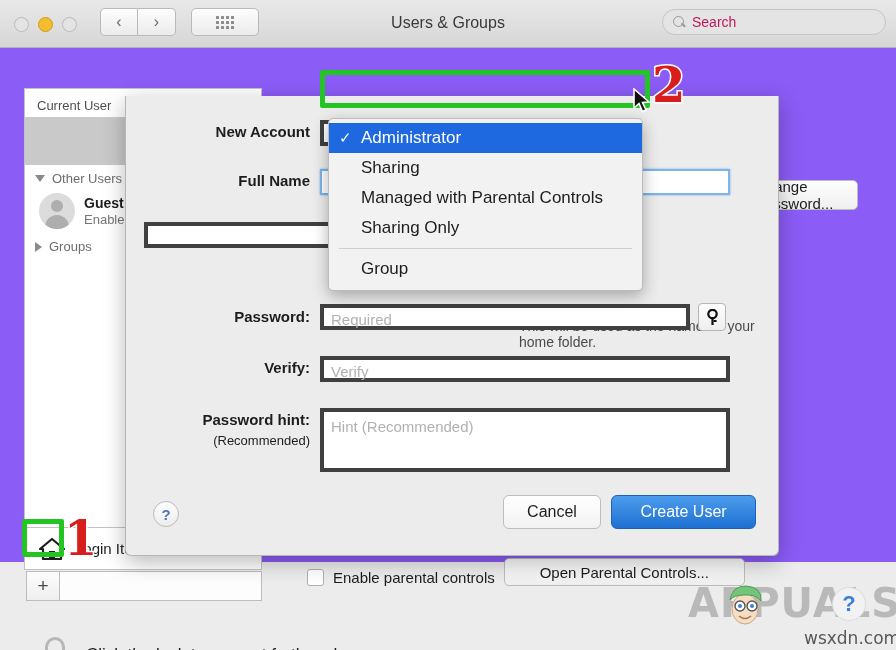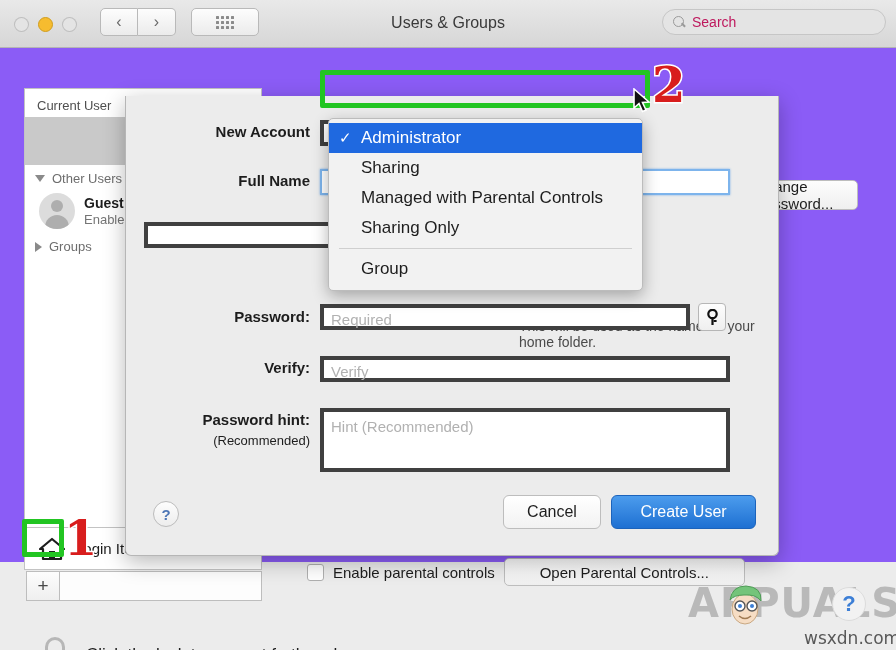--- a/index.html
+++ b/index.html
@@ -119,21 +119,21 @@
     position: absolute; left: 262px; top: 40px; width: 610px; height: 482px;
   }
   .chpw-btn {
     position: absolute; left: 492px; top: 92px; width: 104px; height: 30px;
     border-radius: 5px; background: linear-gradient(180deg,#fdfdfd,#efefef);
     border: 1px solid #bdbdbd;
     display: flex; align-items: center; justify-content: center;
     font-size: 15px; color: #1d1d1d;
   }
   .pc-row {
-    position: absolute; left: 45px; top: 470px; display: flex; align-items: center; gap: 9px;
+    position: absolute; left: 45px; top: 470px; display: flex; align-items: flex-end; gap: 9px;
   }
   .cbox {
     width: 17px; height: 17px; border-radius: 3px; background: #ffffff;
     border: 1px solid #b0b0b0;
   }
   .pc-label { font-size: 15px; color: #1d1d1d; }
   .pc-btn {
     width: 241px; height: 28px; border-radius: 5px;
     background: linear-gradient(180deg,#fdfdfd,#efefef);
     border: 1px solid #bdbdbd;

